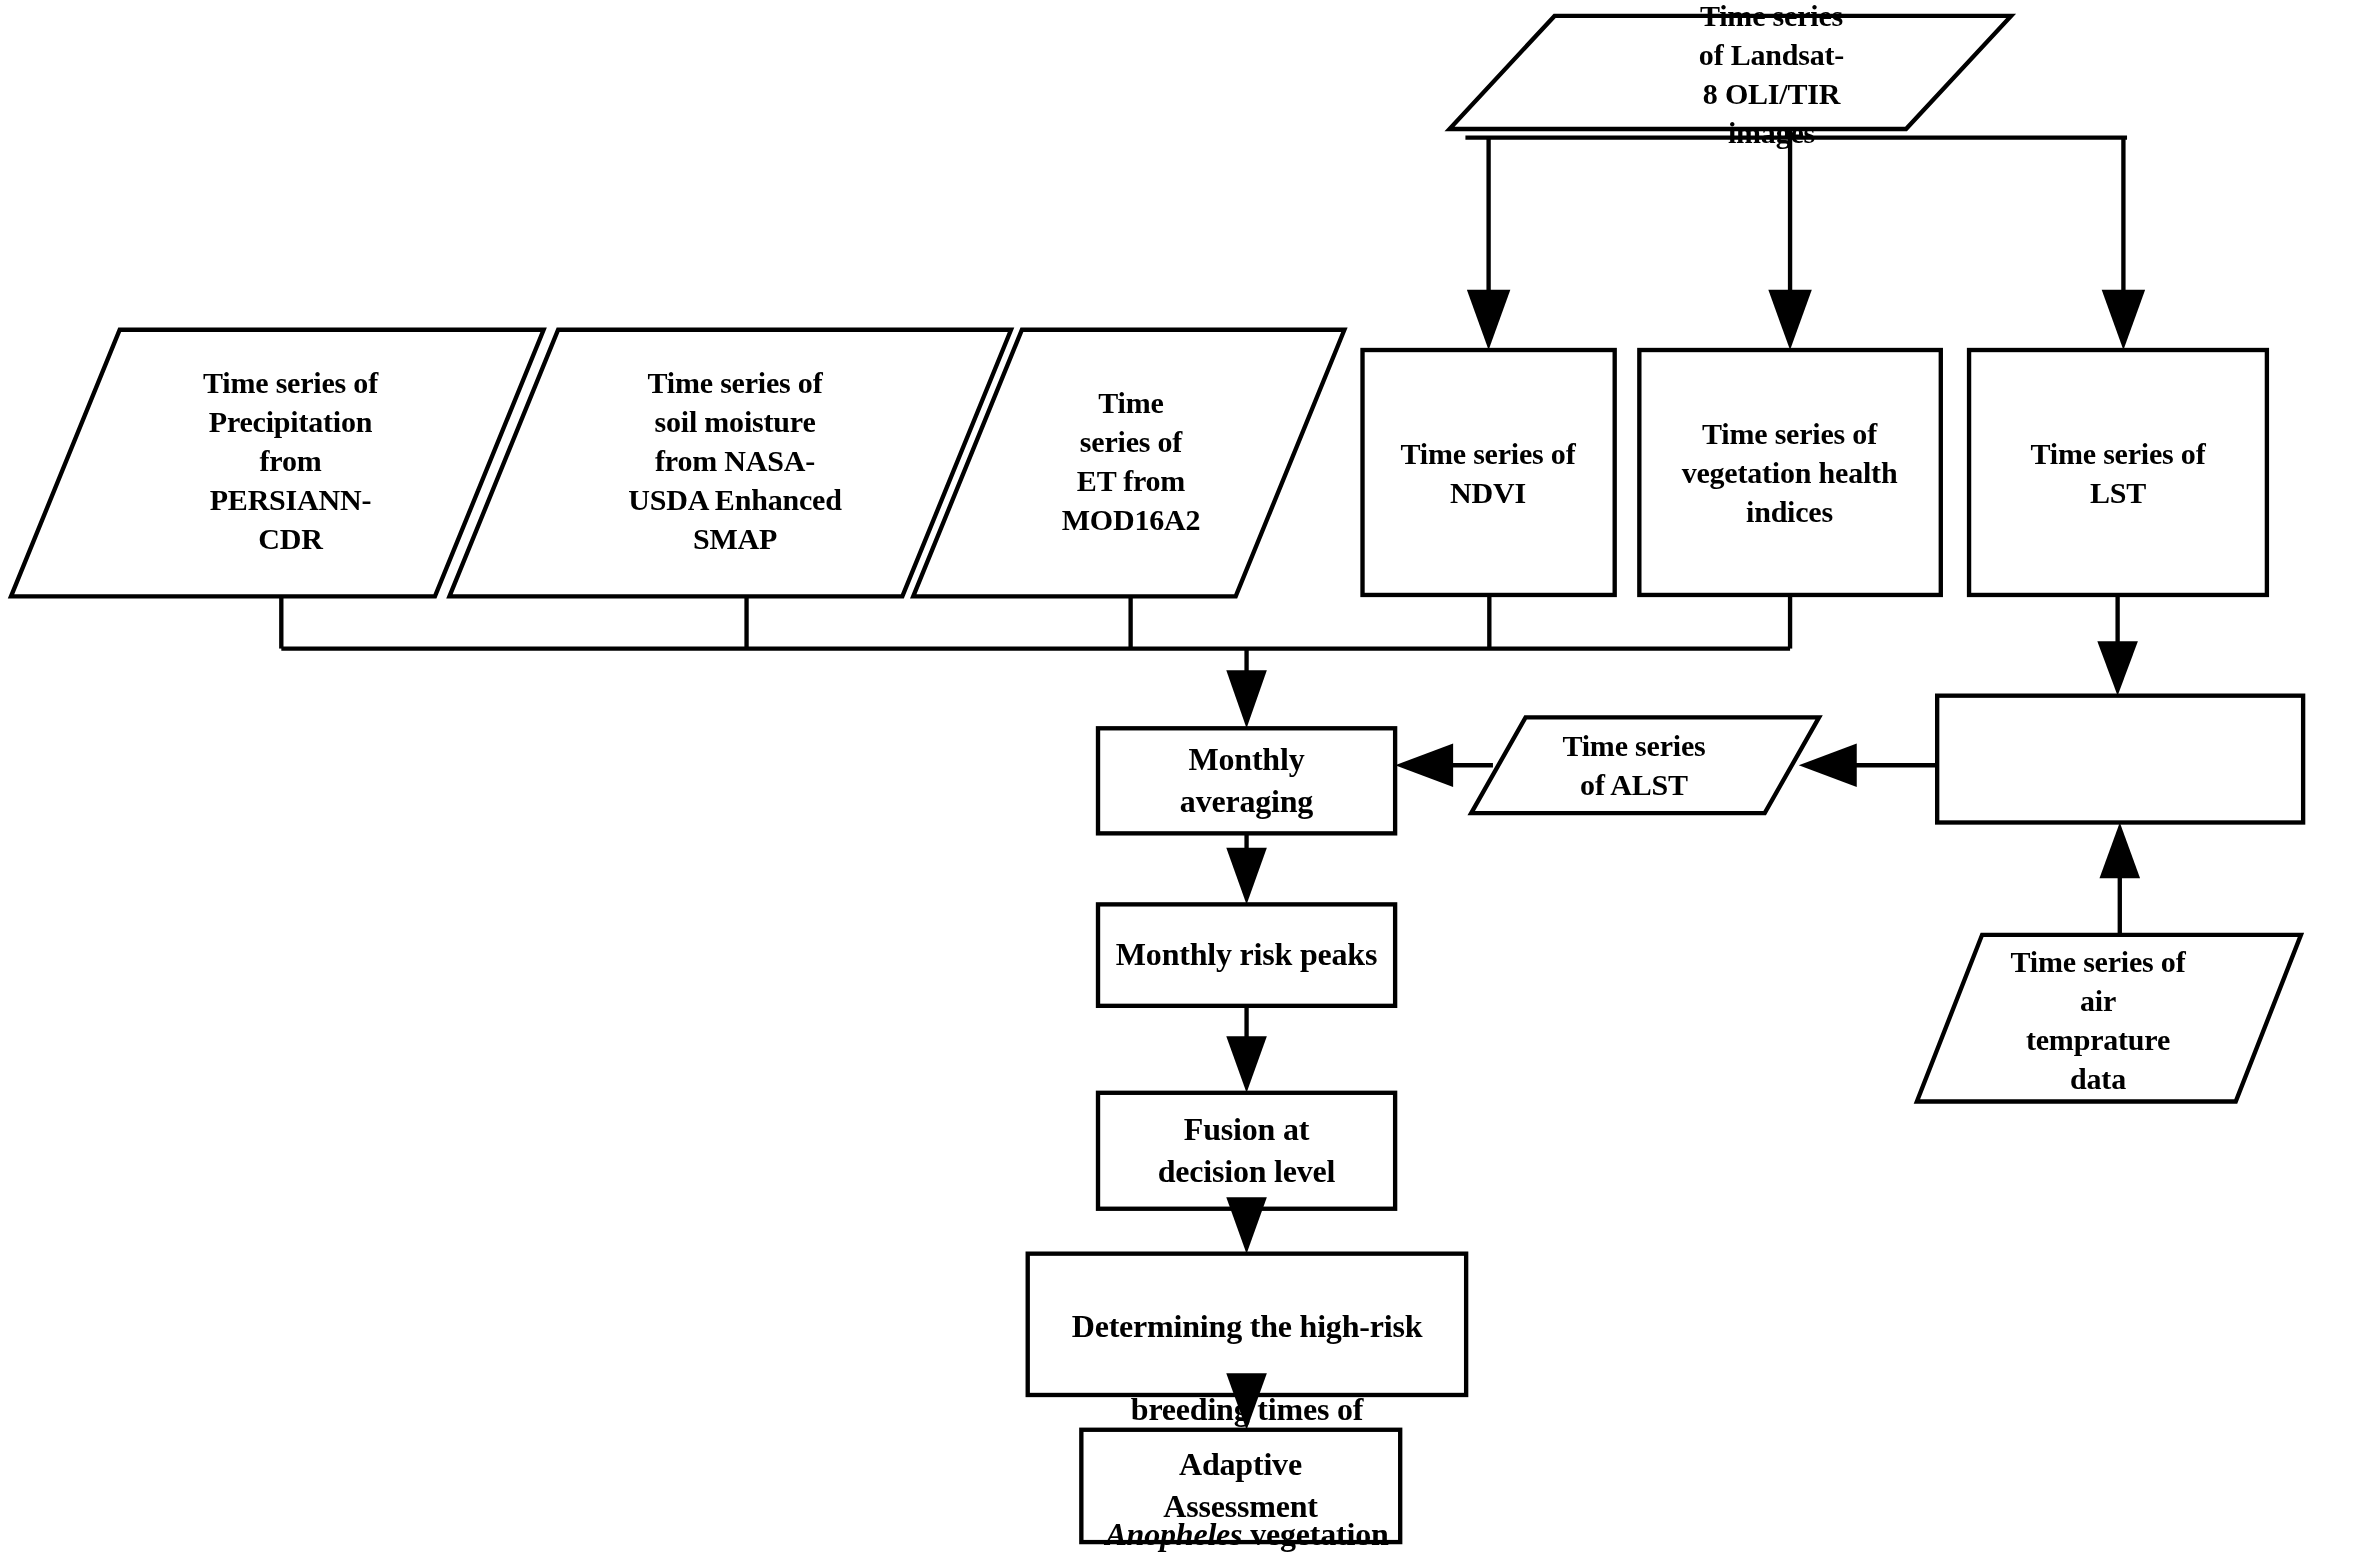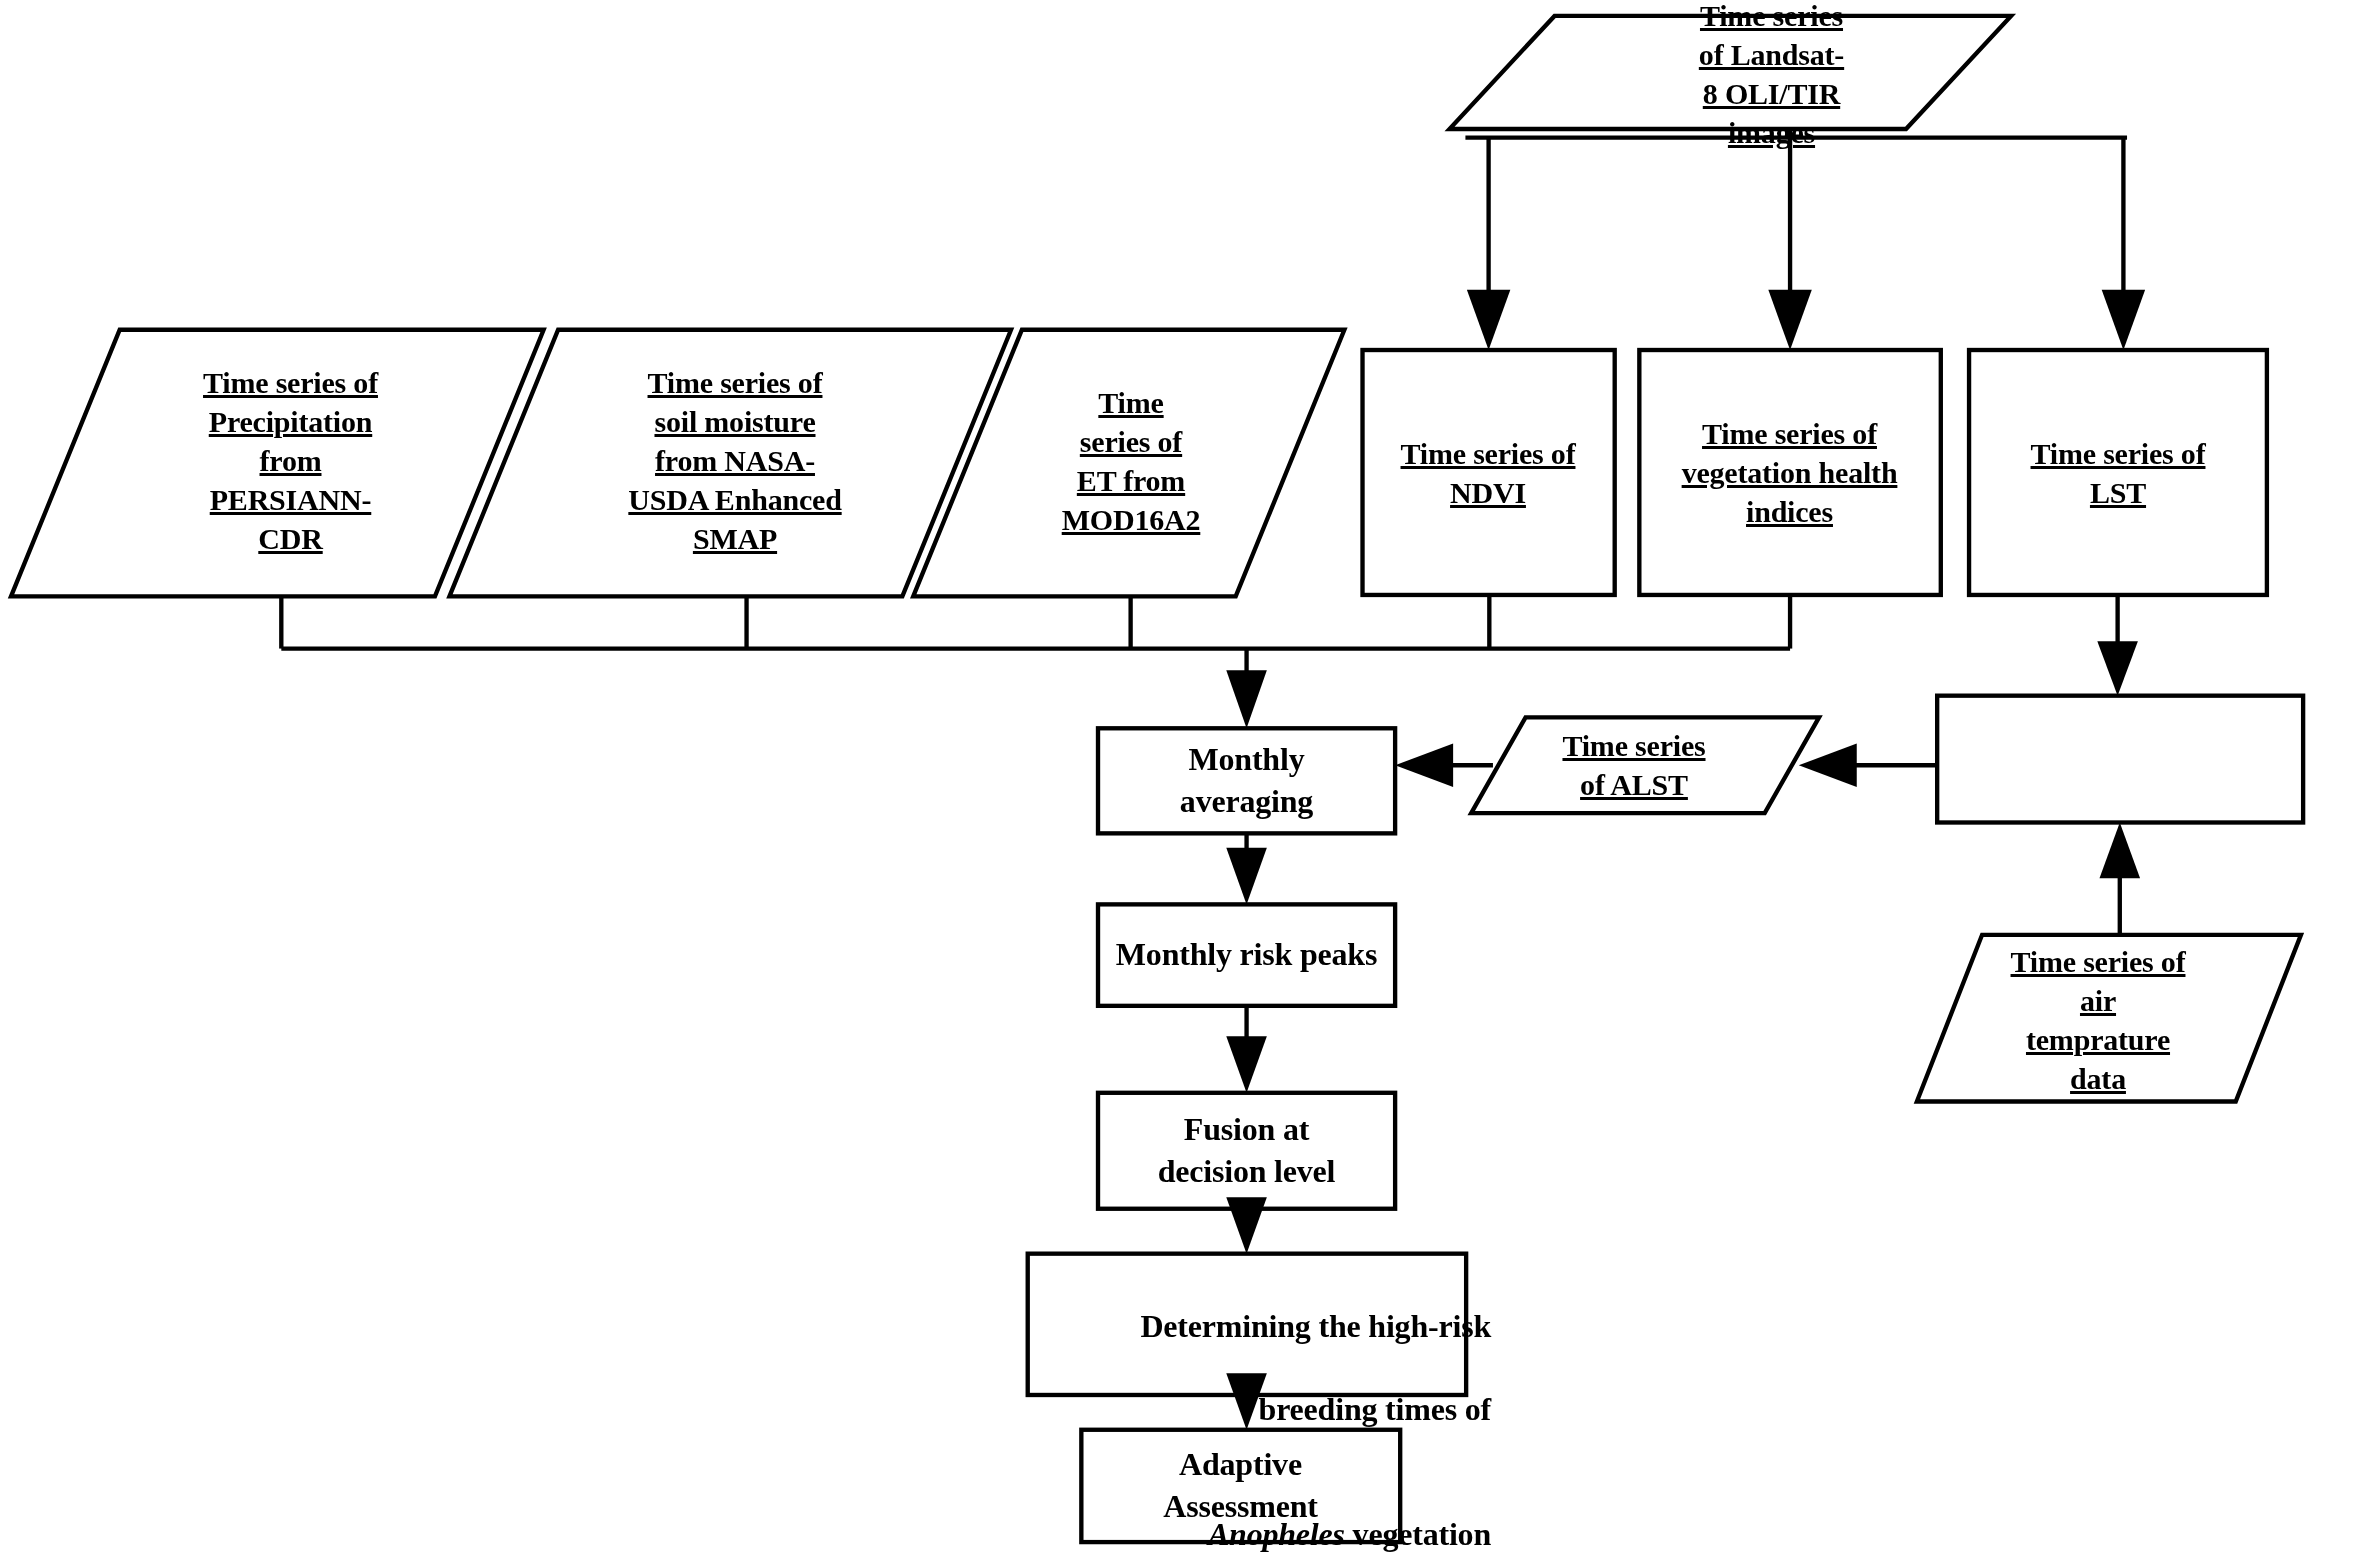--- a/index.html
+++ b/index.html
@@ -40,21 +40,21 @@
     justify-content: center;
     text-align: center;
     font-family: "Liberation Serif", "DejaVu Serif", serif;
     font-weight: bold;
     color: #000000;
     line-height: 1.30;
     letter-spacing: -0.2px;
     pointer-events: none;
     white-space: pre-line;
   }
-  .lbl-sz-1 { font-size: 30px; text-decoration: underline; }
+  .lbl-sz-1 { font-size: 30px; }
   .lbl-sz-2 { font-size: 32px; }
   .italic-sp { font-style: italic; }
 </style>
 </head>
 <body>
 
 <div id="flowchart-root">
 
   <svg id="flow-svg" viewBox="0 0 3248 2161">
 
@@ -177,21 +177,21 @@
   <div class="node-label lbl-sz-1" style="left:1942px; top:942px; width:312px; height:156px;">Time series of
 air
 temprature
 data</div>
 
   <div class="node-label lbl-sz-2" style="left:1098px; top:904px; width:297px; height:101px;">Monthly risk peaks</div>
 
   <div class="node-label lbl-sz-2" style="left:1098px; top:1093px; width:297px; height:116px;text-align:center;">Fusion at
 decision level</div>
 
-  <div class="node-label lbl-sz-2" style="left:1053px; top:1254px; width:438px; height:141px; display:block; padding-top:10px; box-sizing:border-box;text-align:right;">
+  <div class="node-label lbl-sz-2" style="left:1028px; top:1254px; width:438px; height:141px; display:block; padding-top:10px; box-sizing:border-box;">
     <div>Determining the high-risk</div>
     <div>breeding times of</div>
     <div>
       <span class="italic-sp">Anopheles</span><span> vegetation</span>
     </div>
   </div>
 
   <div class="node-label lbl-sz-2" style="left:1081px; top:1430px; width:319px; height:112px;">Adaptive
 Assessment</div>
 

